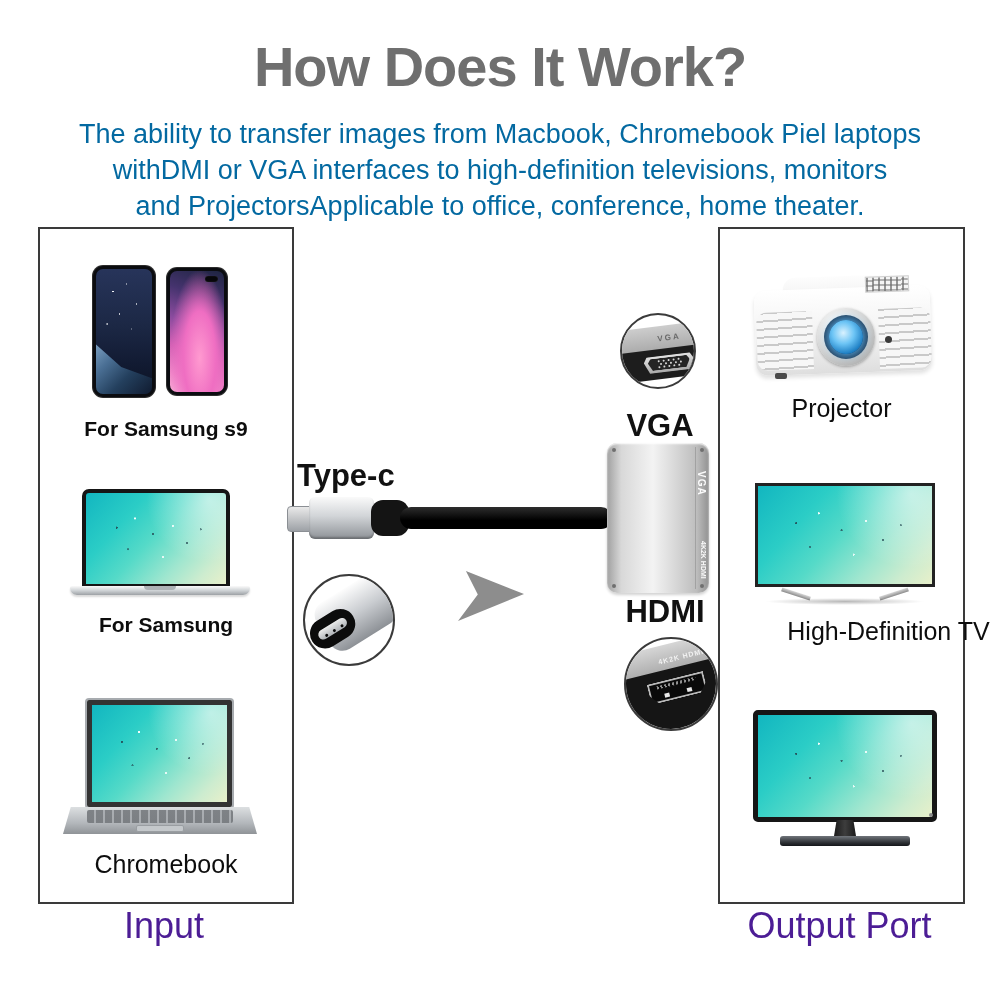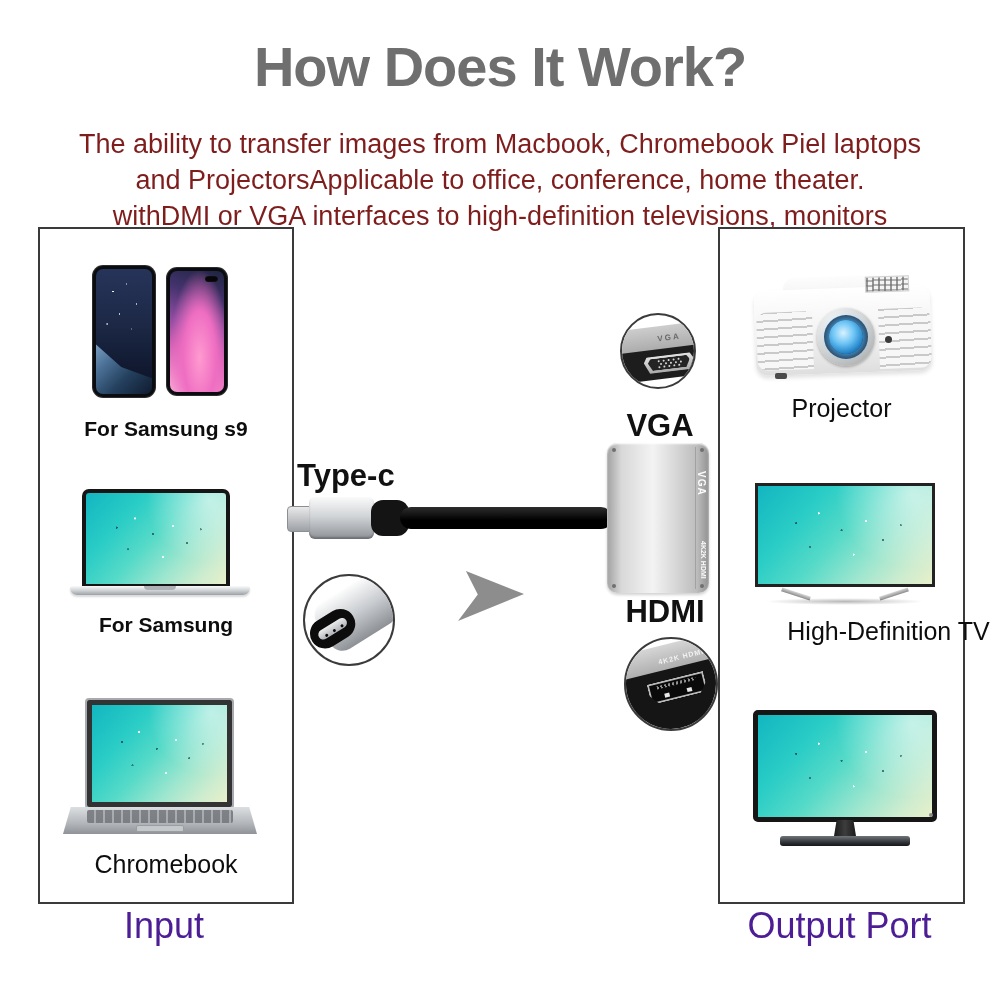--- a/index.html
+++ b/index.html
@@ -2,22 +2,22 @@
 <html><head>
 <meta charset="utf-8">
 <style>
   html,body{margin:0;padding:0;background:#fff;}
   .canvas{position:relative;width:1000px;height:1000px;background:#ffffff;overflow:hidden;
           font-family:"Liberation Sans","DejaVu Sans",sans-serif;}
 
   
   .title{position:absolute;top:34px;left:0;width:1000px;text-align:center;
          font-size:56px;font-weight:700;color:#6f6f6f;letter-spacing:-1px;}
-  .subtitle{position:absolute;top:126px;left:0;width:1000px;text-align:center;
-            font-size:27px;color:#7f1d1d;line-height:36px;}
+  .subtitle{position:absolute;top:116px;left:0;width:1000px;text-align:center;
+            font-size:27px;color:#0369a1;line-height:36px;}
 
   
   .panel{position:absolute;border:2px solid #3a3a3a;background:#fff;}
   .input-panel{left:38px;top:227px;width:252px;height:673px;}
   .output-panel{left:718px;top:227px;width:243px;height:673px;}
   .caption{position:absolute;text-align:center;font-size:36px;color:#4c1d95;}
   .caption-input{left:38px;top:905px;width:252px;}
   .caption-output{left:718px;top:905px;width:243px;}
   .item-label{position:absolute;left:0;width:100%;text-align:center;color:#0d0d0d;font-size:25px;}
   .item-label.bold{font-weight:700;font-size:21px;}
@@ -204,22 +204,22 @@
   .lbl-monitor{top:624px;}
 </style>
 </head>
 <body>
 
 <div class="canvas">
 
   <div class="title">How Does It Work?</div>
   <div class="subtitle">
     <div>The ability to transfer images from Macbook, Chromebook Piel laptops</div>
+    <div>withDMI or VGA interfaces to high-definition televisions, monitors</div>
     <div>and ProjectorsApplicable to office, conference, home theater.</div>
-    <div>withDMI or VGA interfaces to high-definition televisions, monitors</div>
   </div>
 
   <div class="panel input-panel">
     <div class="phone phone-s8">
       <div class="screen stars">
         <div class="wave"></div>
       </div>
     </div>
     <div class="phone phone-s10">
       <div class="screen pinky">

